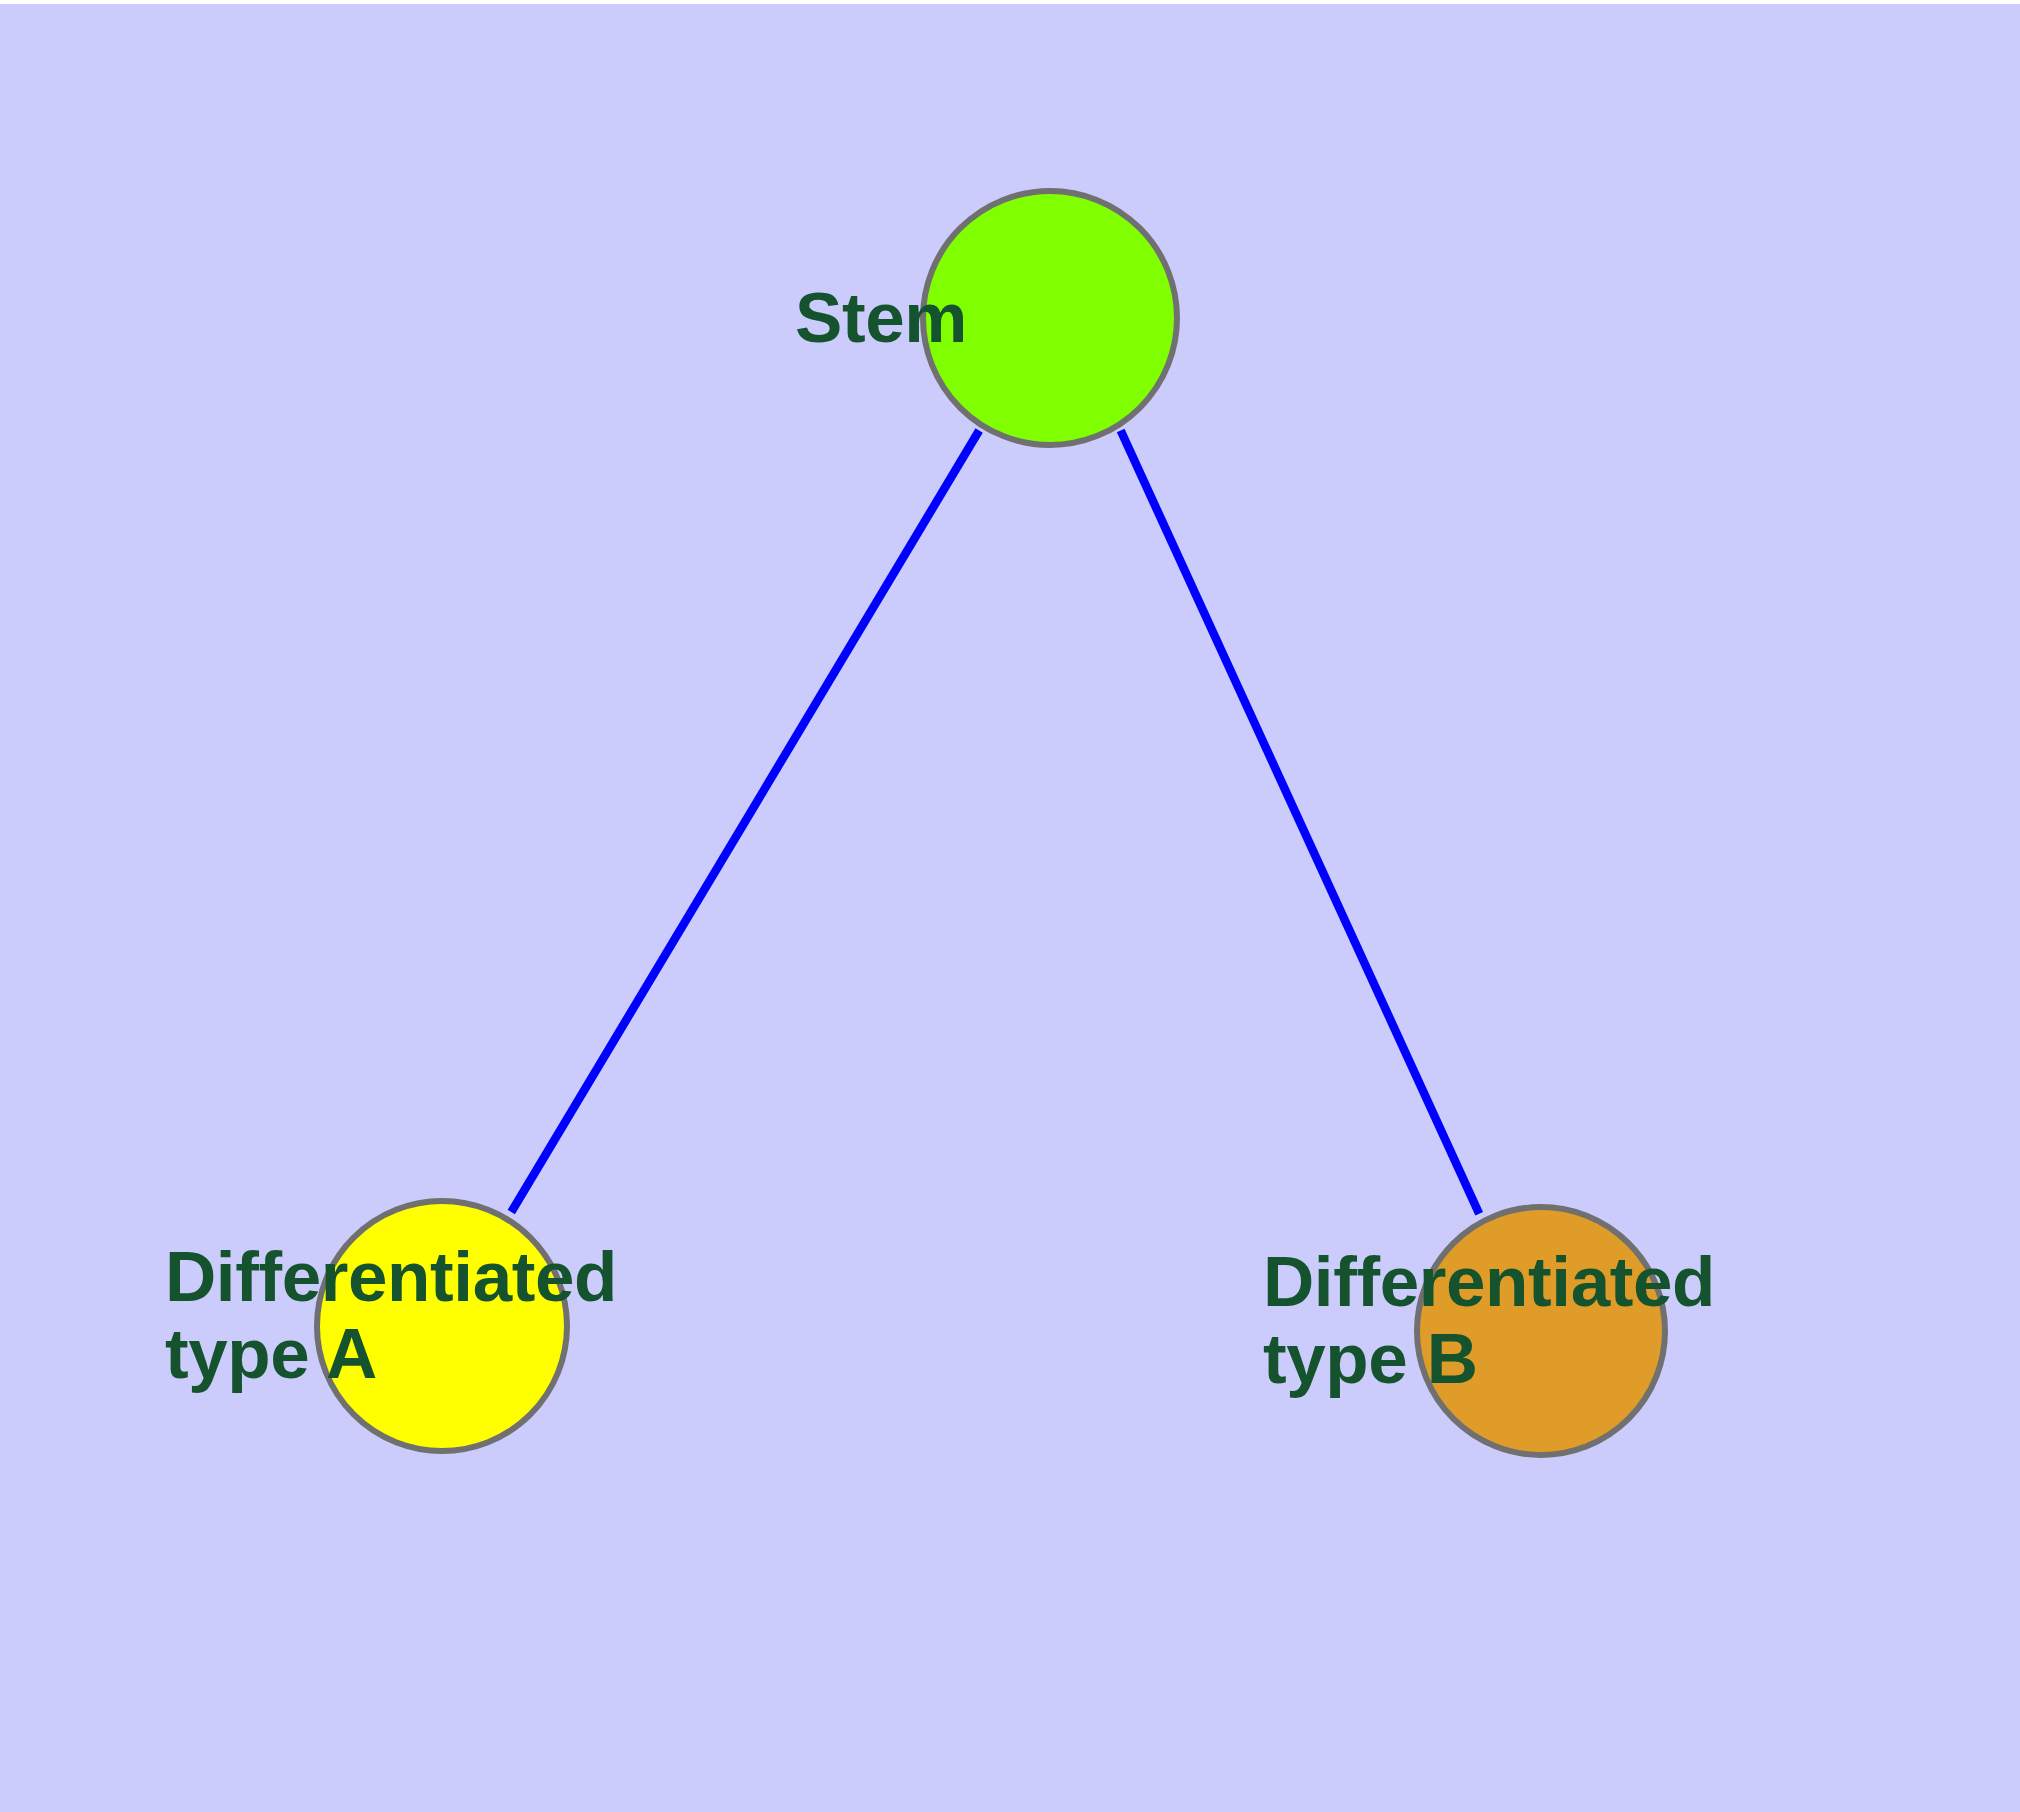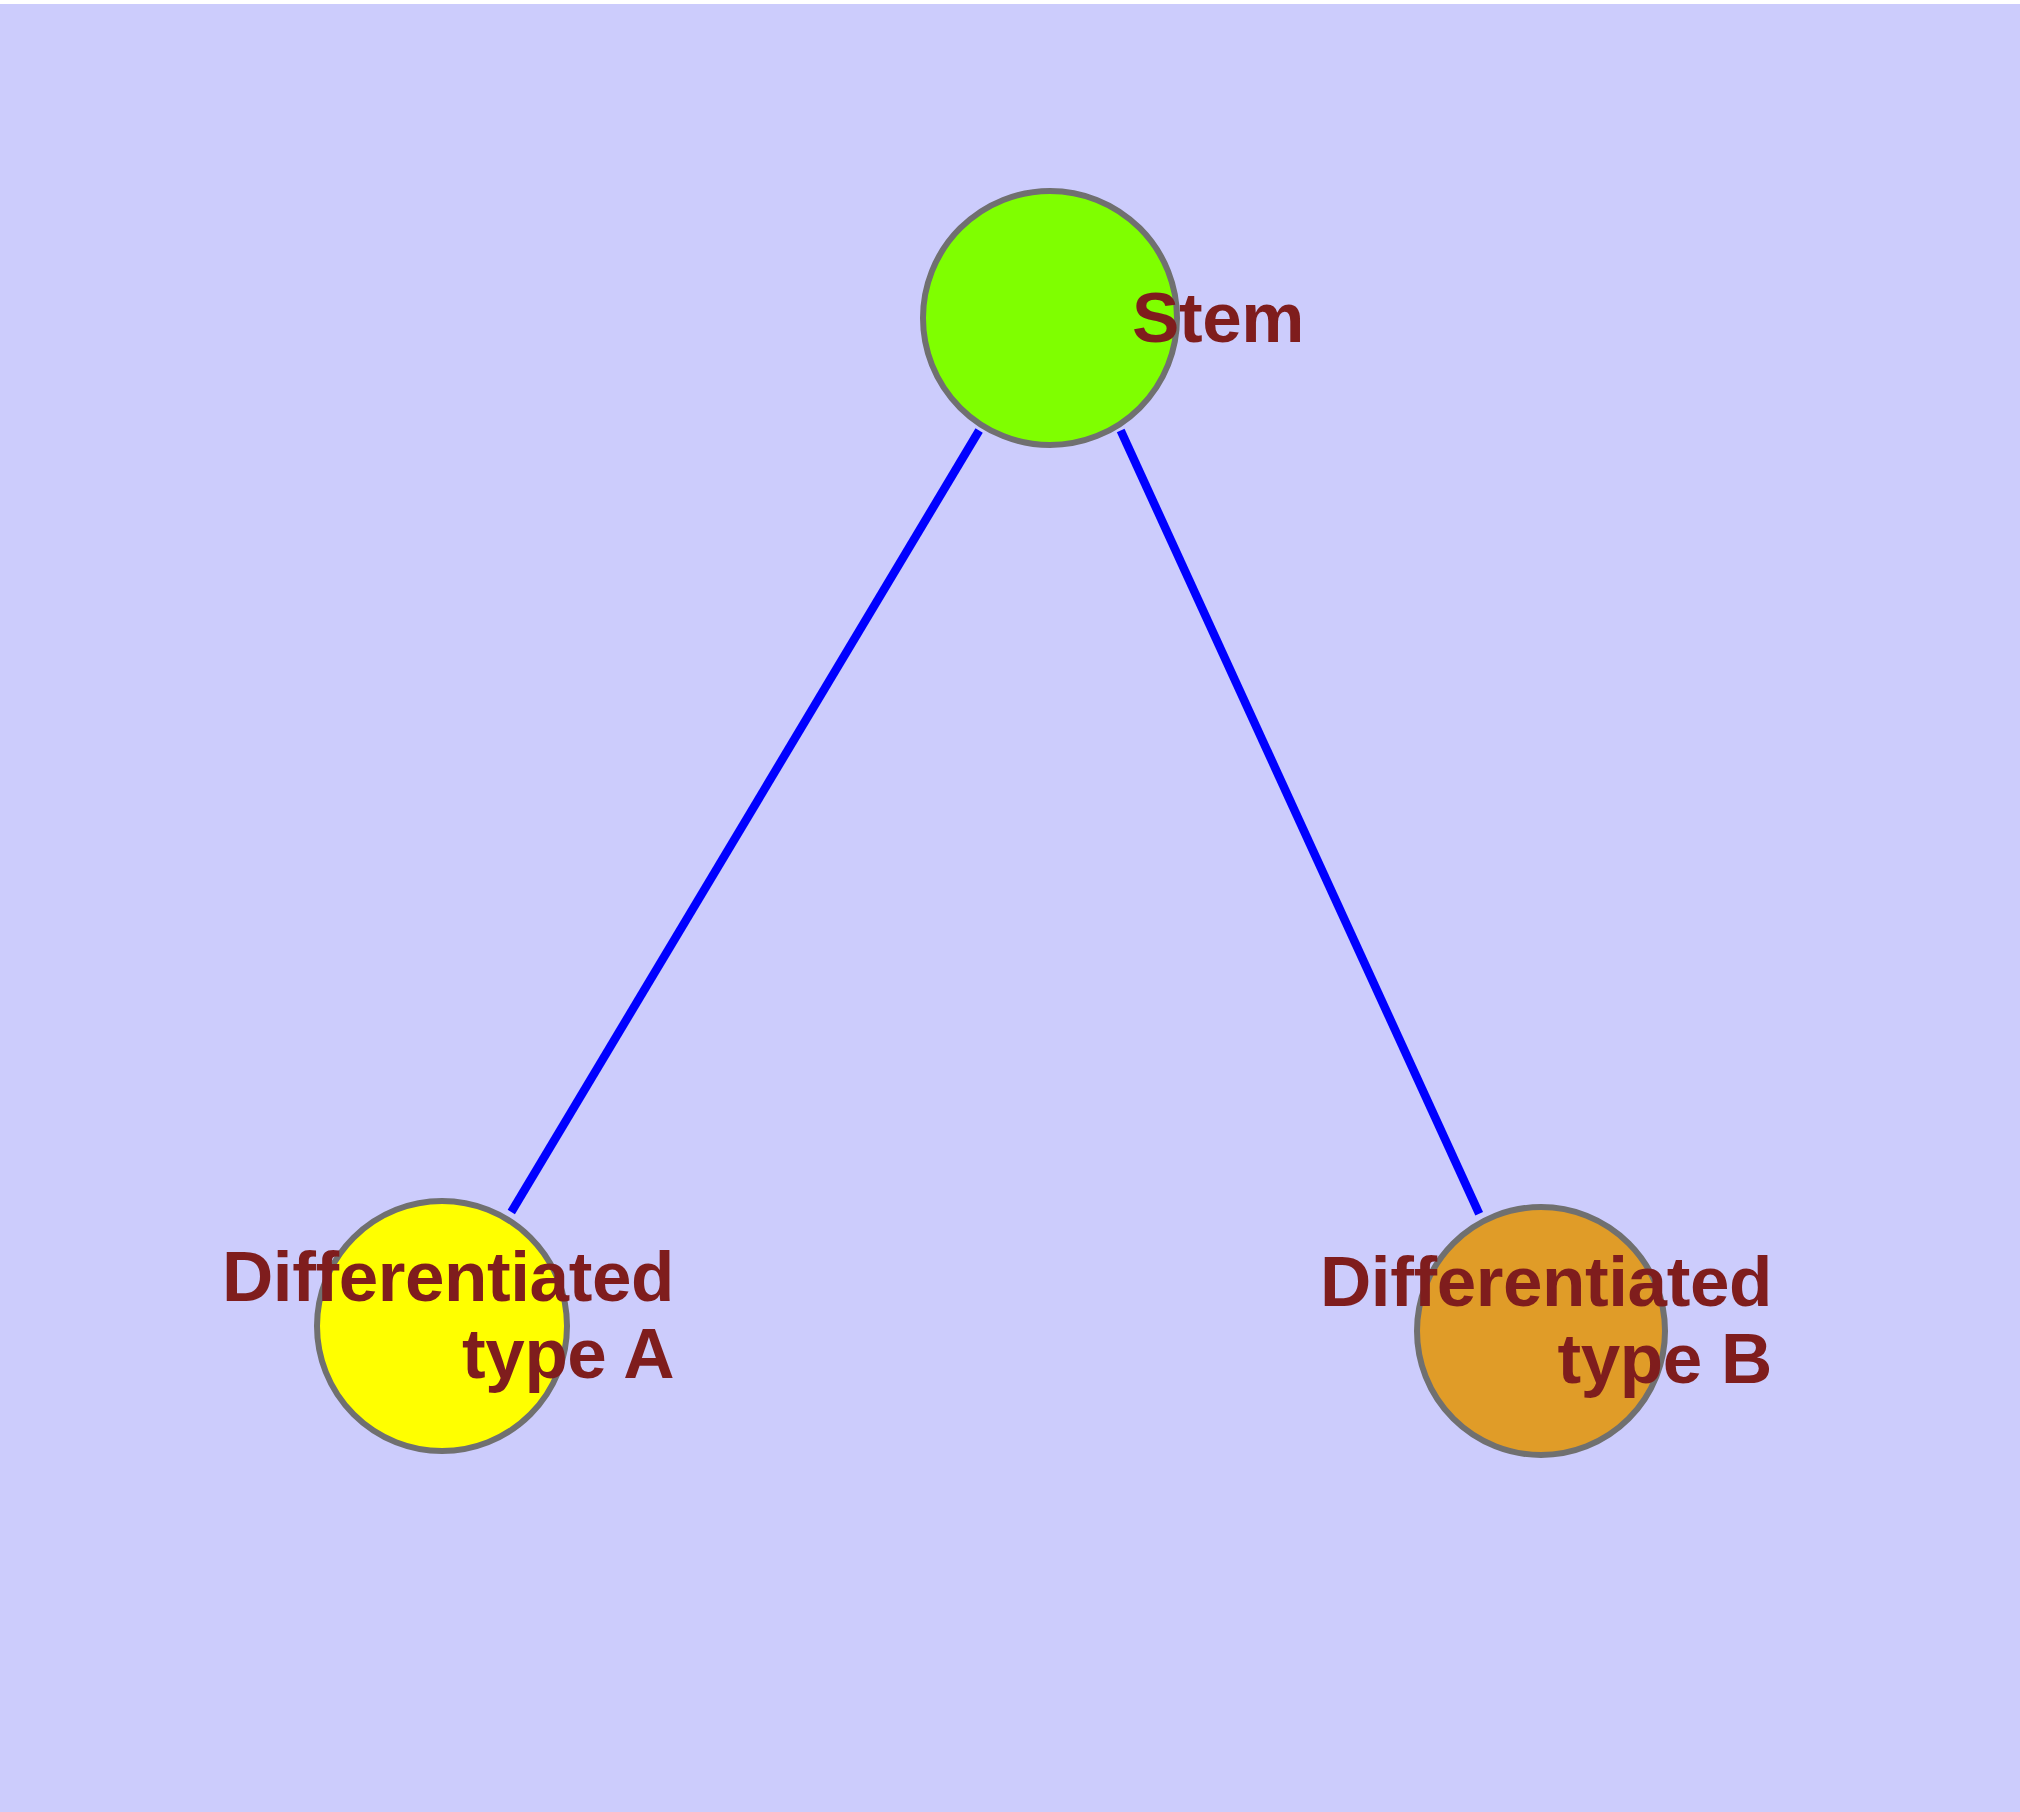--- a/index.html
+++ b/index.html
@@ -29,24 +29,24 @@
     height: 1812px;
   }
   .node {
     position: absolute;
     border-radius: 50%;
     box-sizing: border-box;
     border: 6px solid #707070;
   }
   .node-label {
     position: absolute;
-    color: #7f1d1d;
+    color: #14532d;
     font-family: "Liberation Sans", sans-serif;
     font-weight: bold;
-    text-align: right;
+    text-align: left;
     white-space: pre;
     line-height: 1.08;
     letter-spacing: -0.4px;
     pointer-events: none;
   }
   #node-stem {
     left: 920px;
     top: 188px;
     width: 260px;
     height: 260px;

